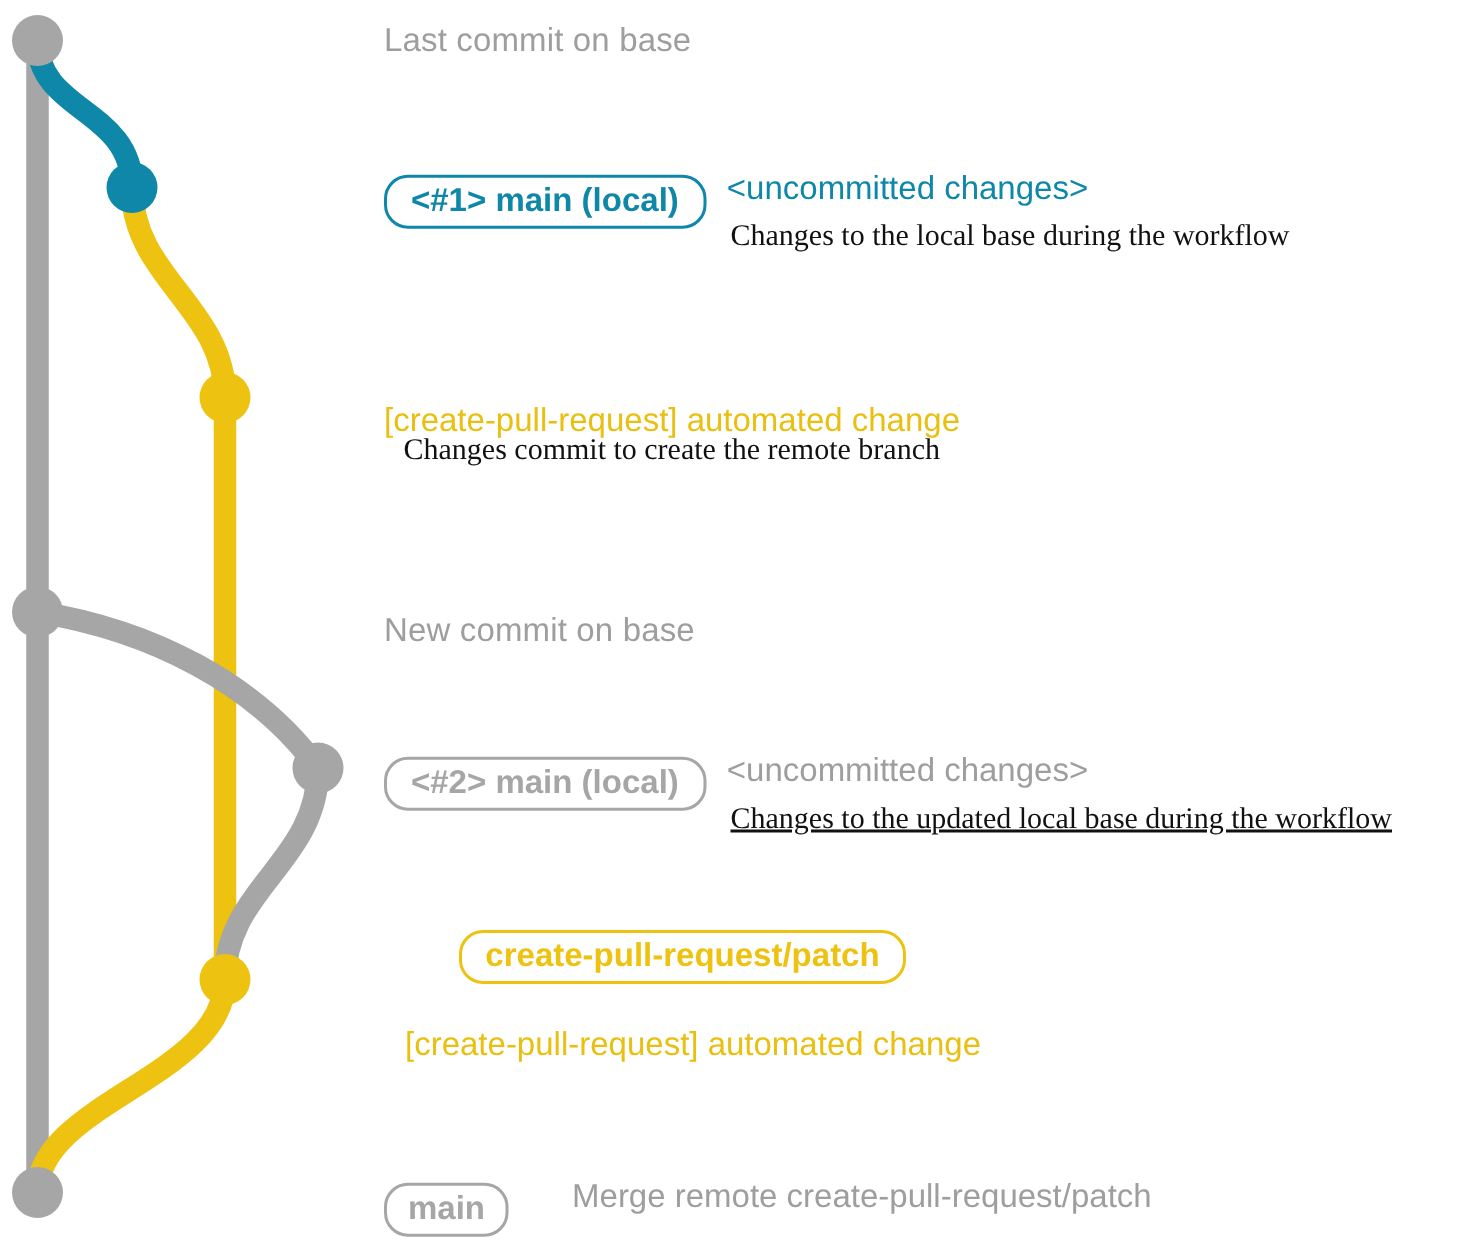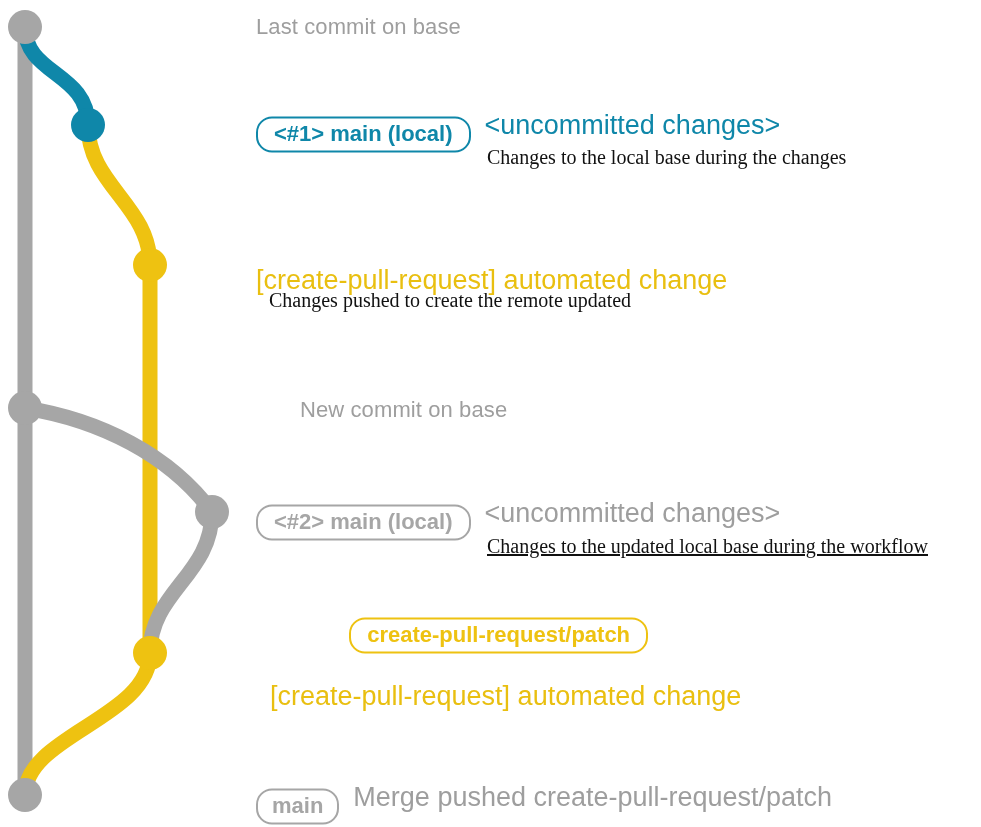--- a/index.html
+++ b/index.html
@@ -65,21 +65,21 @@
     height: 36px;
     margin-top: 19px;
   }
   .pill.teal   { color: #0f87a9; }
   .pill.gray   { color: #a6a6a6; }
   .pill.yellow { color: #eec211; }
 
   
   .subject {
     font-family: "Liberation Sans", sans-serif;
-    font-size: 27px;
+    font-size: 22px;
     font-weight: 400;
     white-space: nowrap;
     margin-left: 14px;
   }
   .subject.teal   { color: #0f87a9; }
   .subject.gray   { color: #9e9e9e; }
   .subject.yellow { color: #e9bf10; margin-top: 27px; }
 
   
   .desc {
@@ -121,40 +121,40 @@
 <div class="label-layer">
 
   <div class="row" style="left:256px; top:27px; transform:translateY(-50%);">
     <span class="heading-text">Last commit on base</span>
   </div>
 
   <div class="row" style="left:256px; top:125px; transform:translateY(-50%);">
     <span class="pill teal">&lt;#1&gt; main (local)</span>
     <span class="subject teal">&lt;uncommitted changes&gt;</span>
   </div>
-  <div class="desc" style="left:487px; top:146px;">Changes to the local base during the changes</div>
+  <div class="desc" style="left:487px; top:146px;">Changes to the local base during the workflow</div>
 
   <div class="row" style="left:256px; top:267px; transform:translateY(-50%);">
     <span class="subject yellow" style="margin-left:0; font-weight:400;">[create-pull-request] automated change</span>
   </div>
-  <div class="desc" style="left:269px; top:289px;">Changes pushed to create the remote updated</div>
+  <div class="desc" style="left:269px; top:289px;">Changes commit to create the remote branch</div>
 
-  <div class="row" style="left:256px; top:410px; transform:translateY(-50%);margin-left:44px;">
+  <div class="row" style="left:256px; top:420px; transform:translateY(-50%);">
     <span class="heading-text">New commit on base</span>
   </div>
 
   <div class="row" style="left:256px; top:513px; transform:translateY(-50%);text-align:right;">
     <span class="pill gray">&lt;#2&gt; main (local)</span>
     <span class="subject gray">&lt;uncommitted changes&gt;</span>
   </div>
   <div class="desc" style="left:487px; top:535px;text-decoration:underline;">Changes to the updated local base during the workflow</div>
 
   <div class="row" style="left:256px; top:655px; transform:translateY(-50%);flex-direction:column;">
     <span class="pill yellow">create-pull-request/patch</span>
     <span class="subject yellow">[create-pull-request] automated change</span>
   </div>
 
-  <div class="row" style="left:256px; top:797px; transform:translateY(-50%);">
+  <div class="row" style="left:256px; top:797px; transform:translateY(-50%);gap:28px;">
     <span class="pill gray" style="padding:5px 14px 7px 14px;">main</span>
-    <span class="subject gray">Merge pushed create-pull-request/patch</span>
+    <span class="subject gray">Merge remote create-pull-request/patch</span>
   </div>
 
 </div>
 
 </body></html>

